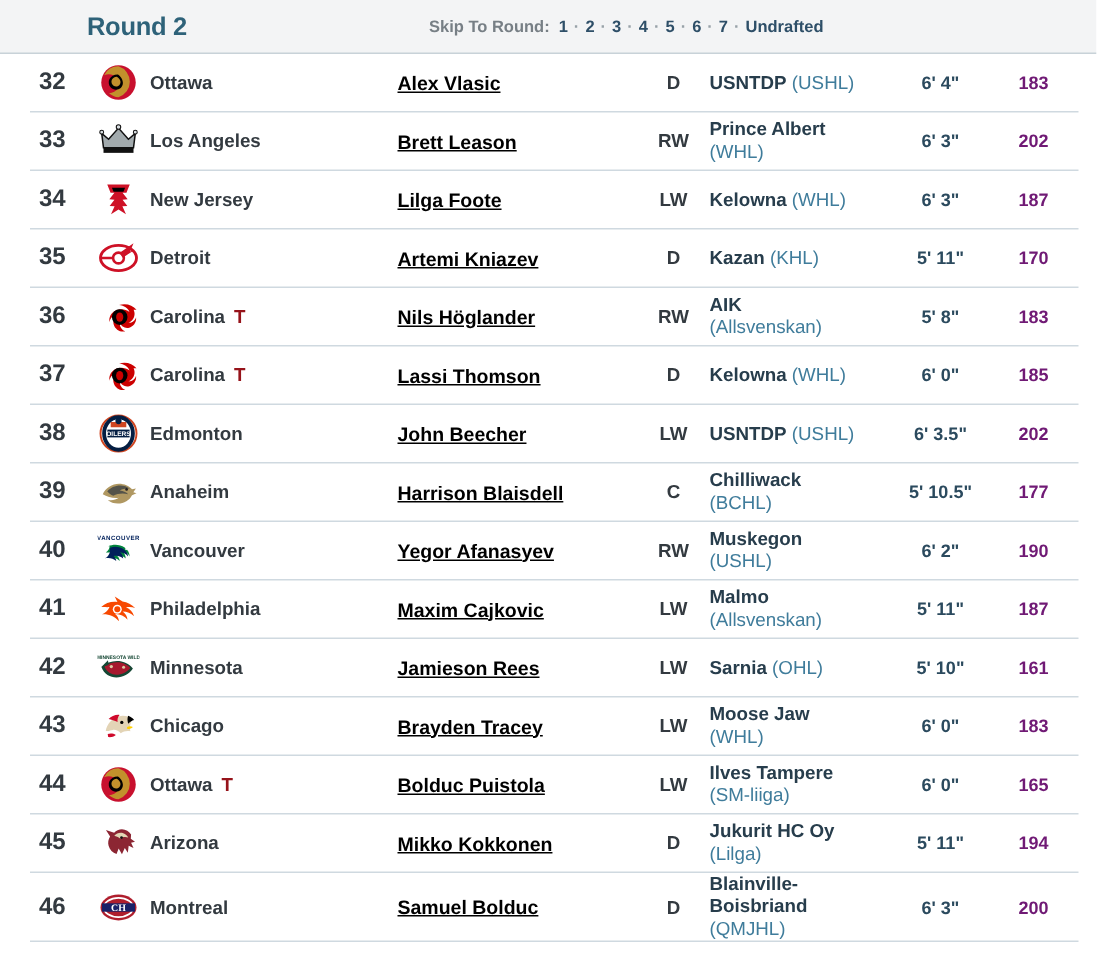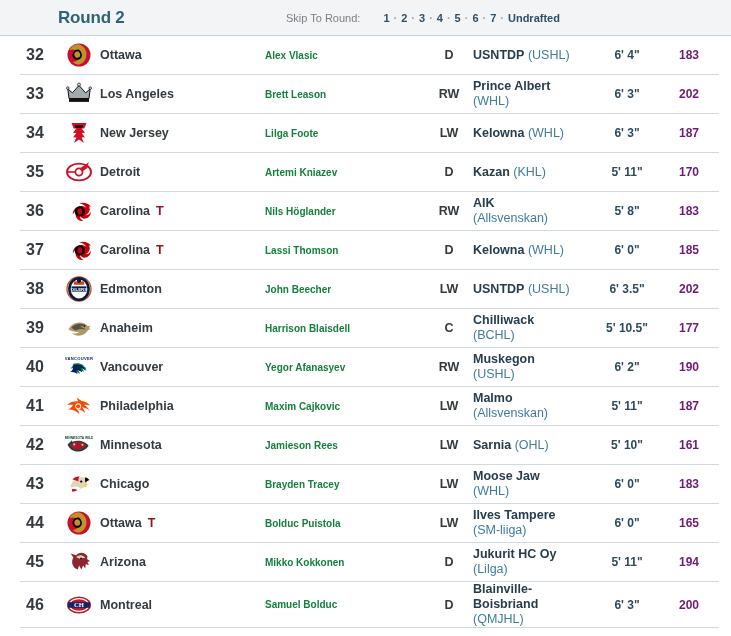--- a/index.html
+++ b/index.html
@@ -43,22 +43,22 @@
   .skip-wrap {
     position: absolute;
     left: 286px;
     display: flex;
     align-items: center;
     font-size: 11px;
     white-space: nowrap;
   }
   .skip-label {
     color: #777f85;
-    font-weight: normal;
-    margin-right: 23px;
+    font-weight: bold;
+    margin-right: 6px;
   }
   .skip-link {
     color: #2e4f68;
     font-weight: bold;
     text-decoration: none;
     cursor: pointer;
   }
   .skip-sep {
     color: #98a2a8;
     margin: 0 4px;
@@ -107,23 +107,24 @@
     color: #333a40;
     gap: 6px;
   }
   .trade-flag {
     color: #96131a;
     font-weight: bold;
     font-size: 12.5px;
   }
   .c-player {
     width: 160px;
-    font-size: 10px;
-    font-weight: bold;
-    color: #15803d;
+    font-size: 13px;
+    font-weight: bold;
+    color: #000000;
+    text-decoration: underline;
   }
   .c-pos {
     width: 48px;
     justify-content: center;
     font-size: 12.5px;
     font-weight: bold;
     color: #333a40;
   }
   .c-club {
     width: 120px;

